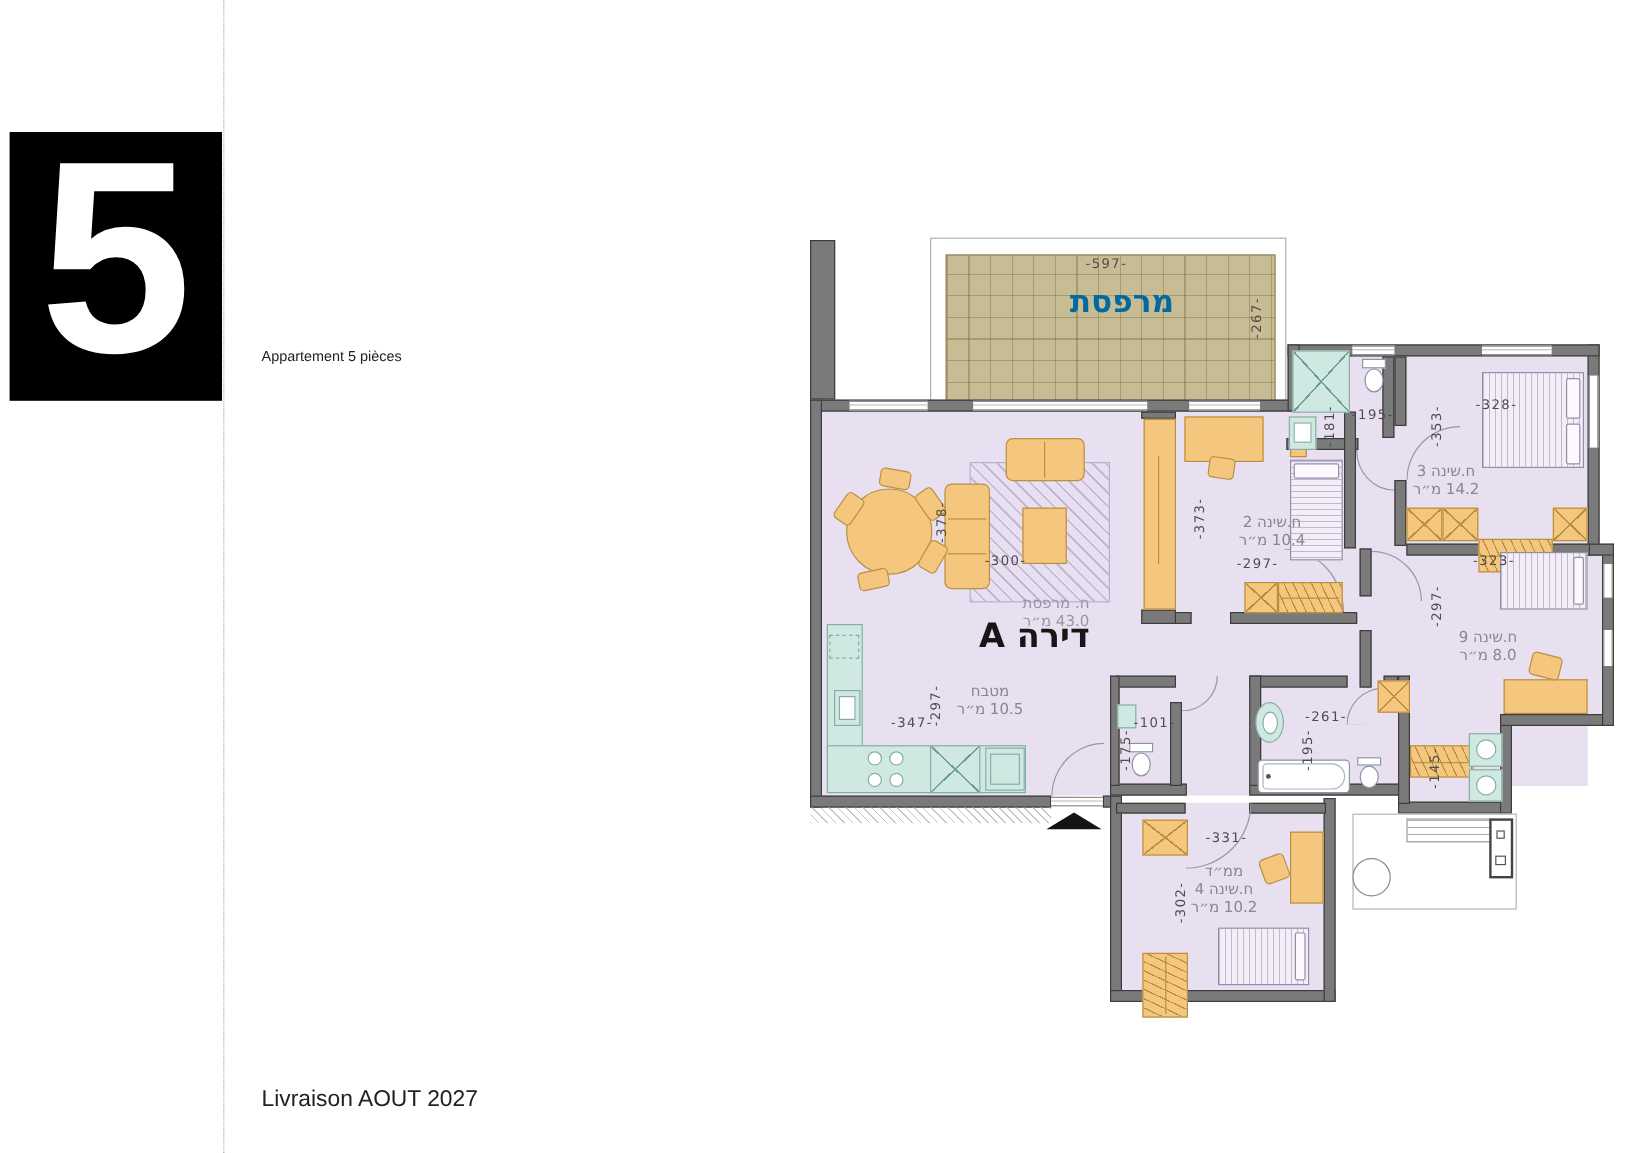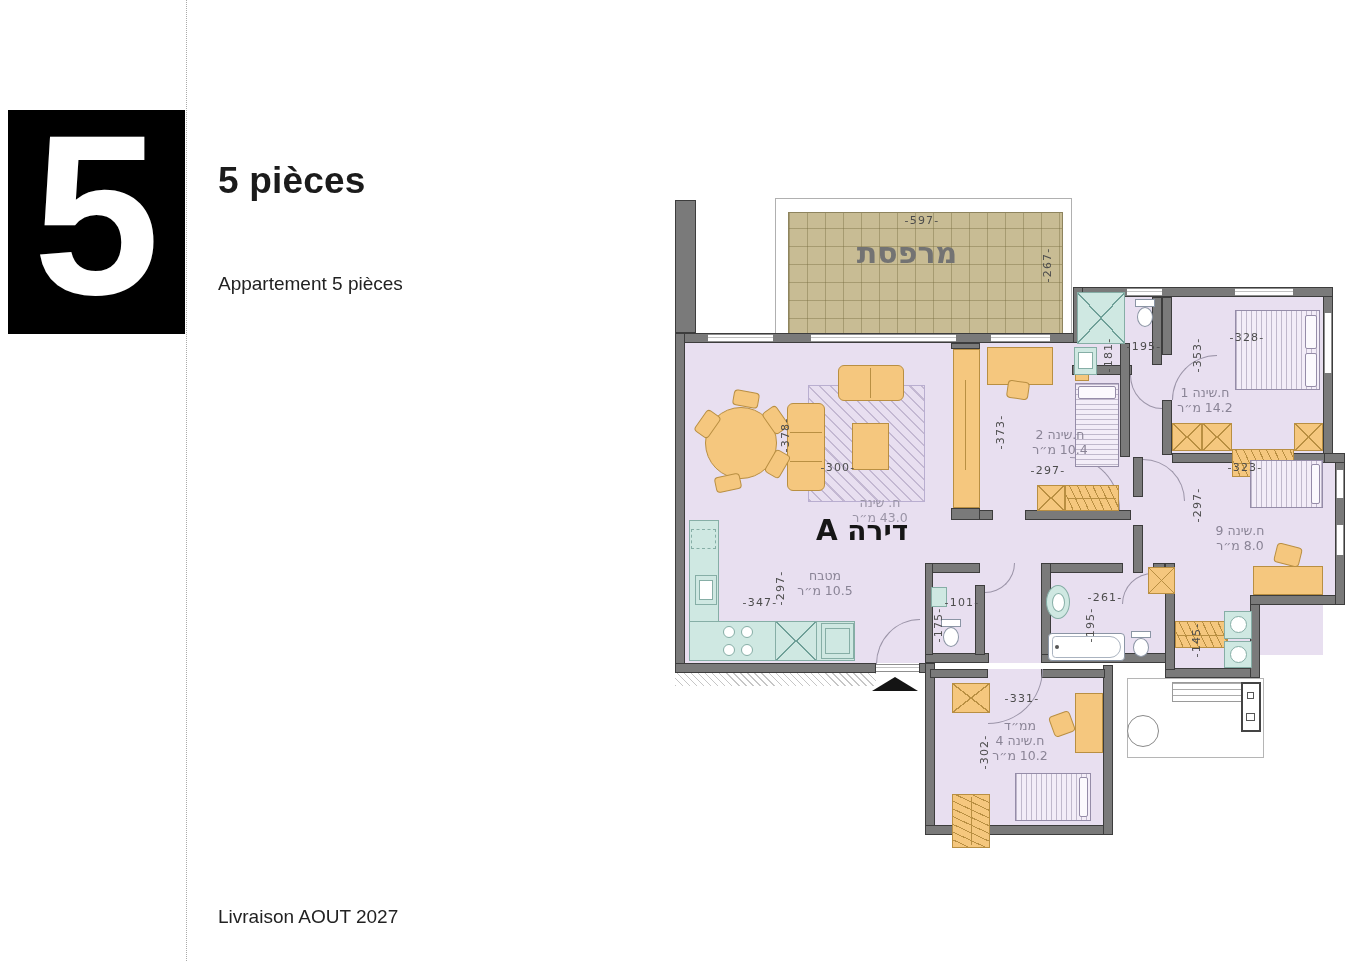--- a/index.html
+++ b/index.html
@@ -5,21 +5,21 @@
   html,body{margin:0;padding:0;background:#fff;}
   .page{position:relative;width:1366px;height:961px;background:#ffffff;overflow:hidden;
         font-family:"Liberation Sans",sans-serif;}
   .divider{position:absolute;left:186px;top:0;height:961px;border-left:1px dotted #a9a9a9;}
   .numbox{position:absolute;left:8px;top:110px;width:177px;height:224px;background:#000;
           display:flex;align-items:center;justify-content:center;}
   .numbox span{color:#fff;font-size:228px;font-weight:700;line-height:1;margin-top:-14px;}
   .title{position:absolute;left:218px;top:155px;font-size:37px;font-weight:700;color:#1b1b1b;
          line-height:1.42;letter-spacing:.2px;}
   .title span{display:block;}
-  .sub{position:absolute;left:218px;top:273px;font-size:19px;color:#222;}
+  .sub{position:absolute;left:218px;top:290px;font-size:12px;color:#222;}
   .areatxt{position:absolute;left:218px;top:312px;font-size:19px;color:#222;}
   .delivery{position:absolute;left:218px;top:906px;font-size:19px;color:#222;}
 
   .plan{position:absolute;left:675px;top:195px;width:691px;height:660px;}
   .plan *{box-sizing:border-box;}
   .floor{position:absolute;background:#e8dff0;}
   .wall{position:absolute;background:#7a7a7a;border:1px solid #3d3d3d;}
   .win{position:absolute;background:#fff;border-top:1px solid #8f8f8f;border-bottom:1px solid #8f8f8f;}
   .win::after{content:"";display:block;margin-top:2px;border-top:1px solid #c2c2c2;}
   .winv{position:absolute;background:#fff;border-left:1px solid #8f8f8f;border-right:1px solid #8f8f8f;}
@@ -53,22 +53,22 @@
   .arc.bl{border-left:1px solid #9b94a8;border-bottom:1px solid #9b94a8;border-bottom-left-radius:100%;}
   .arc.br{border-right:1px solid #9b94a8;border-bottom:1px solid #9b94a8;border-bottom-right-radius:100%;}
   .dim{position:absolute;font-size:11px;color:#4c4c4c;letter-spacing:1.2px;white-space:nowrap;
        transform:translate(-50%,-50%);font-family:"DejaVu Sans",sans-serif;}
   .dim.v{transform:translate(-50%,-50%) rotate(-90deg);}
   .rlabel{position:absolute;transform:translate(-50%,0);text-align:center;direction:rtl;color:#8a8496;
           font-size:12.5px;line-height:1.2;white-space:nowrap;font-family:"DejaVu Sans",sans-serif;}
   .rlabel span{display:block;}
   .apt{position:absolute;transform:translate(-50%,-50%);direction:rtl;font-size:28px;font-weight:700;
        color:#161616;white-space:nowrap;font-family:"DejaVu Sans",sans-serif;}
-  .tname{position:absolute;transform:translate(-50%,-50%);direction:rtl;font-size:30px;font-weight:700;
-       color:#737373;white-space:nowrap;font-family:"DejaVu Sans",sans-serif;}
+  .tname{position:absolute;transform:translate(-50%,-50%);direction:rtl;font-size:26px;font-weight:700;
+       color:#0369a1;white-space:nowrap;font-family:"DejaVu Sans",sans-serif;margin-left:28px;}
   .t-outline{position:absolute;background:#fff;border:1px solid #b0b0b0;}
   .t-grid{position:absolute;background:#c8bc94;border:1px solid #8e845e;
       background-image:repeating-linear-gradient(0deg,rgba(115,105,60,.4) 0 1px,transparent 1px 18px),
                        repeating-linear-gradient(90deg,rgba(115,105,60,.4) 0 1px,transparent 1px 18px);}
   .tri{position:absolute;width:0;height:0;border-left:23px solid transparent;border-right:23px solid transparent;
        border-bottom:14px solid #141414;}
   .stairs{position:absolute;border:1px solid #9a9a9a;
       background-image:repeating-linear-gradient(180deg,#ababab 0 1px,transparent 1px 6px);background-color:#fff;}
   .thin{position:absolute;border:1px solid #b5b5b5;background:#fff;}
   .panel{position:absolute;border:2px solid #444;background:#fff;}
@@ -79,21 +79,20 @@
 <body>
 
 <div class="page">
   <div class="divider"></div>
 
   <div class="numbox">
     <span>5</span>
   </div>
 
   <h1 class="title" style="margin:0">
-    <span>5 pièces</span>
   </h1>
   <div class="sub">Appartement 5 pièces</div>
   <div class="delivery">Livraison AOUT 2027</div>
 
   <div class="plan">
 
     <div class="floor" style="left:10px;top:148px;width:436px;height:320px"></div>
     <div class="floor" style="left:398px;top:102px;width:250px;height:358px"></div>
     <div class="floor" style="left:640px;top:262px;width:22px;height:140px"></div>
     <div class="floor" style="left:258px;top:474px;width:170px;height:158px"></div>
@@ -270,34 +269,34 @@
     <div class="dim" style="left:85px;top:407px">-347-</div>
     <div class="dim" style="left:287px;top:407px">-101-</div>
     <div class="dim v" style="left:263px;top:430px">-175-</div>
     <div class="dim" style="left:430px;top:402px">-261-</div>
     <div class="dim v" style="left:415px;top:430px">-195-</div>
     <div class="dim v" style="left:521px;top:445px">-145-</div>
     <div class="dim" style="left:347px;top:503px">-331-</div>
     <div class="dim v" style="left:309px;top:557px">-302-</div>
 
     <div class="rlabel" style="left:205px;top:300px;color:#9a94a6">
-      <span>ח. שינה</span>
+      <span>ח. מרפסת</span>
       <span>43.0 מ״ר</span>
     </div>
     <div class="apt" style="left:187px;top:335px">דירה A</div>
     <div class="rlabel" style="left:150px;top:373px">
       <span>מטבח</span>
       <span>10.5 מ״ר</span>
     </div>
     <div class="rlabel" style="left:385px;top:232px">
       <span>ח.שינה 2</span>
       <span>10.4 מ״ר</span>
     </div>
     <div class="rlabel" style="left:530px;top:190px">
-      <span>ח.שינה 1</span>
+      <span>ח.שינה 3</span>
       <span>14.2 מ״ר</span>
     </div>
     <div class="rlabel" style="left:565px;top:328px">
       <span>ח.שינה 9</span>
       <span>8.0 מ״ר</span>
     </div>
     <div class="rlabel" style="left:345px;top:523px">
       <span>ממ״ד</span>
       <span>ח.שינה 4</span>
       <span>10.2 מ״ר</span>

